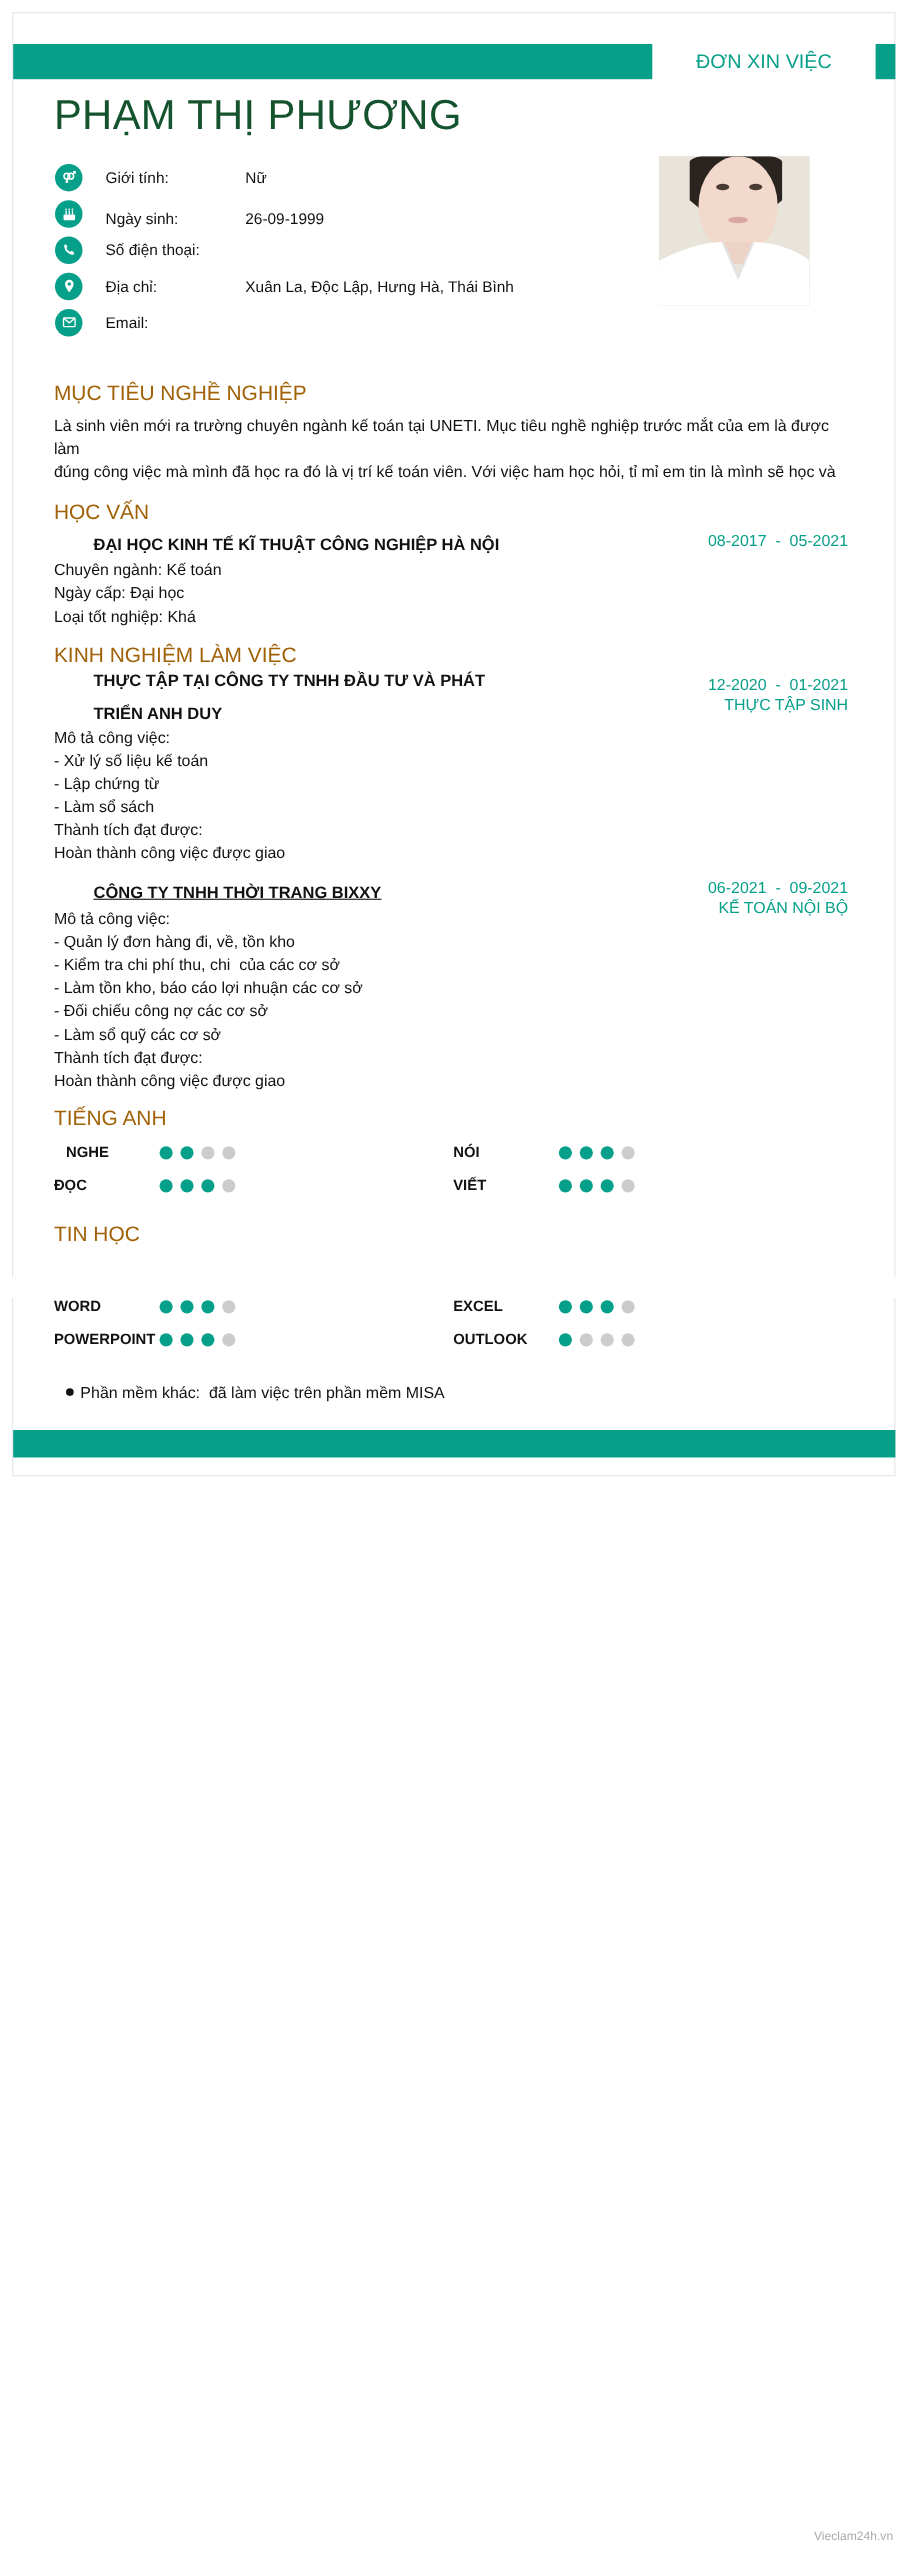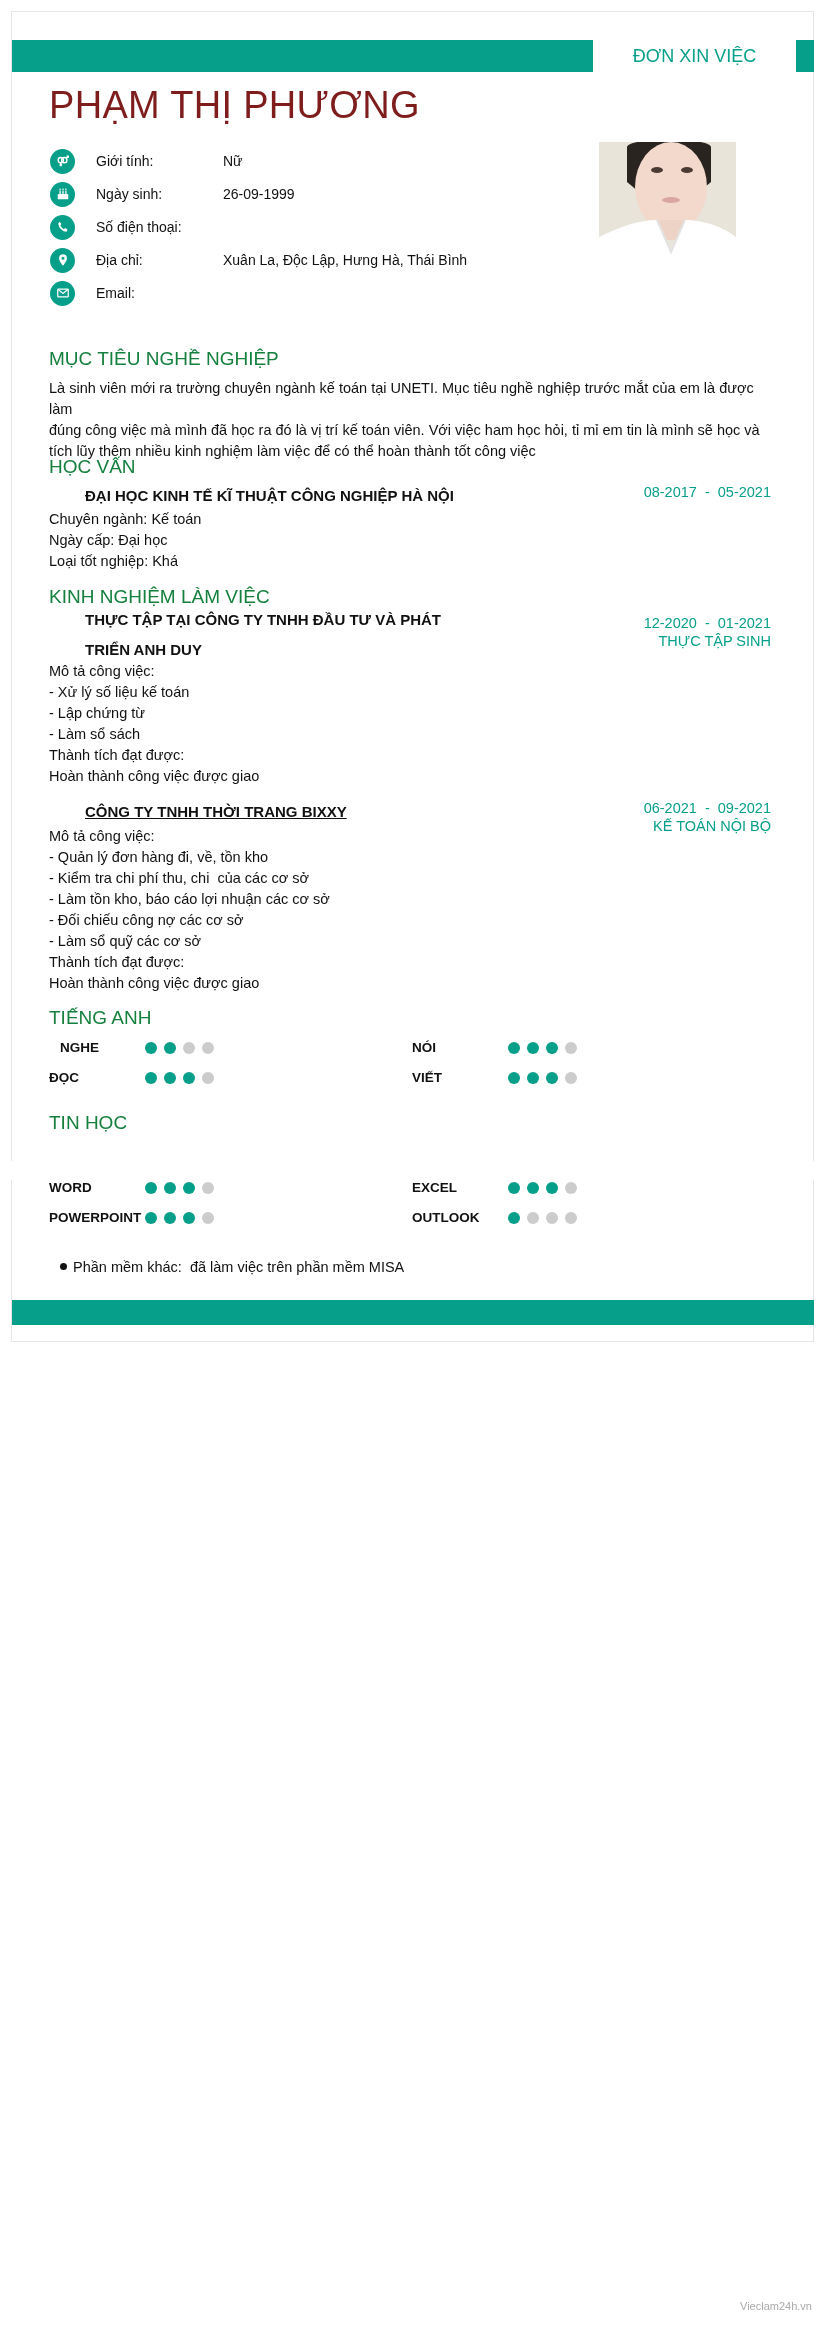--- a/index.html
+++ b/index.html
@@ -15,37 +15,37 @@
       position: absolute; left: 11px; top: 1180px; width: 803px; height: 162px;
       border: 1px solid #e6e6e6; border-top: none; box-sizing: border-box;
     }
     .bar-left { position: absolute; left: 12px; top: 40px; width: 581px; height: 32px; background: #069f89; }
     .bar-right { position: absolute; left: 796px; top: 40px; width: 18px; height: 32px; background: #069f89; }
     .doc-type {
       position: absolute; left: 593px; top: 40px; width: 203px; height: 32px;
       line-height: 32px; text-align: center; color: #069f89; font-size: 18px;
     }
     .name {
-      position: absolute; left: 49px; top: 84px; font-size: 38px; color: #7f1d1d;
+      position: absolute; left: 49px; top: 84px; font-size: 38px; color: #14532d;
       letter-spacing: 0.3px; font-weight: normal;
     }
     .info-row { position: absolute; left: 50px; height: 26px; display: flex; align-items: center; font-size: 14px; }
     .info-icon {
       width: 25px; height: 25px; border-radius: 50%; background: #069f89; color: #fff;
       display: flex; align-items: center; justify-content: center;
     }
     .info-icon svg { width: 14px; height: 14px; }
     .info-label { position: absolute; left: 46px; white-space: nowrap; }
     .info-value { position: absolute; left: 173px; white-space: nowrap; }
     .photo {
       position: absolute; left: 599px; top: 142px; width: 137px; height: 136px; overflow: hidden;
       background: linear-gradient(180deg, #e9e5da 0%, #e6e1d6 60%, #f1f0ee 100%);
     }
     .section-title {
-      position: absolute; left: 49px; font-size: 19px; color: #15803d; font-weight: normal;
+      position: absolute; left: 49px; font-size: 19px; color: #a16207; font-weight: normal;
     }
     .para { position: absolute; left: 49px; width: 730px; font-size: 14.5px; line-height: 21px; }
     .org-title { position: absolute; left: 49px; font-size: 15px; font-weight: bold; line-height: 23px; margin-left: 36px; }
     .date-right { position: absolute; right: 56px; text-align: right; color: #069f89; font-size: 14.5px; line-height: 18px; white-space: pre; }
     .line { position: absolute; left: 49px; font-size: 14.5px; line-height: 21px; white-space: pre; }
     .skill-label { position: absolute; font-size: 13.5px; font-weight: bold; }
     .dots { position: absolute; display: flex; gap: 7px; }
     .dot { width: 12px; height: 12px; border-radius: 50%; background: #cccccc; }
     .dot.on { background: #069f89; }
     .bottom-bar { position: absolute; left: 12px; top: 1300px; width: 802px; height: 25px; background: #069f89; }
@@ -67,21 +67,21 @@
   <span class="info-icon">
     <svg viewBox="0 0 16 16" fill="none" stroke="#fff" stroke-width="1.6">
         <circle cx="5.5" cy="7" r="3"></circle>
         <circle cx="9.5" cy="7" r="3"></circle>
         <path d="M5.5 10v4M4 12.5h3M11.6 4.9L14 2.5M12 2.5h2v2"></path>
       </svg>
   </span>
   <span class="info-label">Giới tính:</span>
   <span class="info-value">Nữ</span>
 </div>
-<div class="info-row" style="top:181px;">
+<div class="info-row" style="top:181px;align-items:flex-end;">
   <span class="info-icon">
     <svg viewBox="0 0 16 16" fill="#fff">
         <rect x="2" y="8" width="12" height="6" rx="1"></rect>
         <rect x="4" y="4" width="1.4" height="4"></rect>
         <rect x="7.3" y="4" width="1.4" height="4"></rect>
         <rect x="10.6" y="4" width="1.4" height="4"></rect>
         <circle cx="4.7" cy="2.6" r="0.9"></circle>
         <circle cx="8" cy="2.6" r="0.9"></circle>
         <circle cx="11.3" cy="2.6" r="0.9"></circle>
       </svg>
@@ -129,21 +129,20 @@
     <rect x="56" y="78" width="32" height="20" fill="#ecd3c6"></rect>
     <path d="M0 136 L0 95 C20 85 40 78 58 78 L72 110 L86 78 C104 78 125 85 137 95 L137 136 Z" fill="#ffffff"></path>
     <path d="M58 78 L72 110 L86 78" fill="none" stroke="#e3e3e3" stroke-width="2"></path>
   </svg>
 </div>
 
 <div class="section-title" style="top:348px;">MỤC TIÊU NGHỀ NGHIỆP</div>
 <div class="para" style="top:378px;">
   <div>Là sinh viên mới ra trường chuyên ngành kế toán tại UNETI. Mục tiêu nghề nghiệp trước mắt của em là được làm</div>
   <div>đúng công việc mà mình đã học ra đó là vị trí kế toán viên. Với việc ham học hỏi, tỉ mỉ em tin là mình sẽ học và</div>
-  <div>tích lũy thêm nhiều kinh nghiệm làm việc để có thể hoàn thành tốt công việc</div>
 </div>
 
 <div class="section-title" style="top:456px;">HỌC VẤN</div>
 <div class="org-title" style="top:484px;">ĐẠI HỌC KINH TẾ KĨ THUẬT CÔNG NGHIỆP HÀ NỘI</div>
 <div class="date-right" style="top:483px;">08-2017  -  05-2021</div>
 <div class="line" style="top:509px;">Chuyên ngành: Kế toán</div>
 <div class="line" style="top:530px;">Ngày cấp: Đại học</div>
 <div class="line" style="top:551px;">Loại tốt nghiệp: Khá</div>
 
 <div class="section-title" style="top:586px;">KINH NGHIỆM LÀM VIỆC</div>

